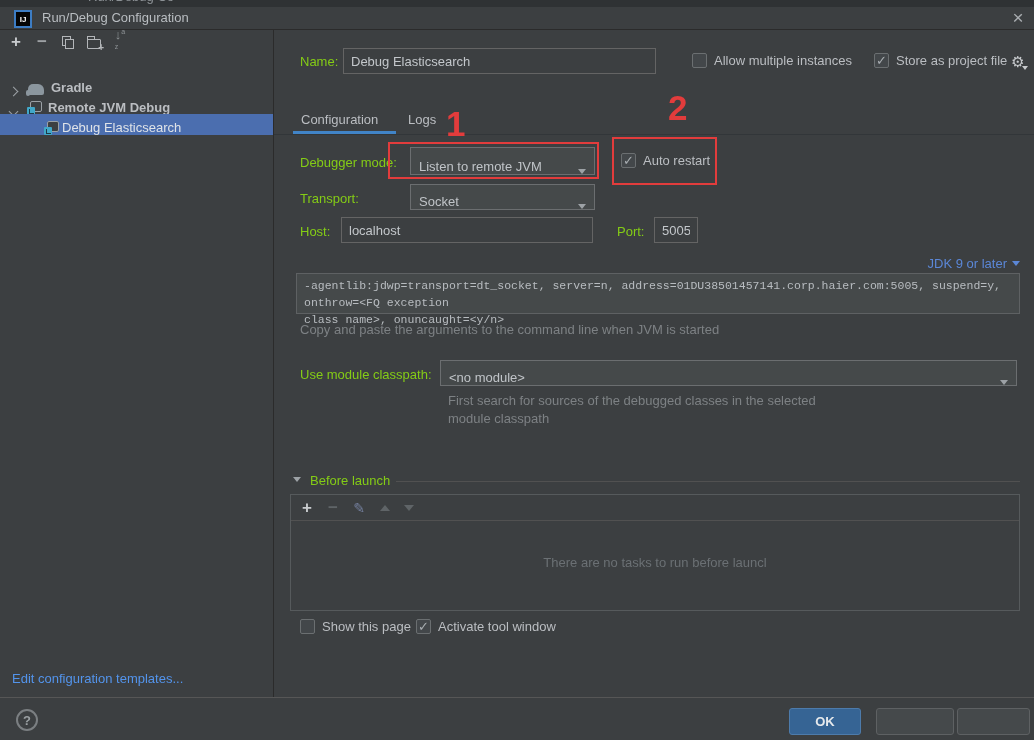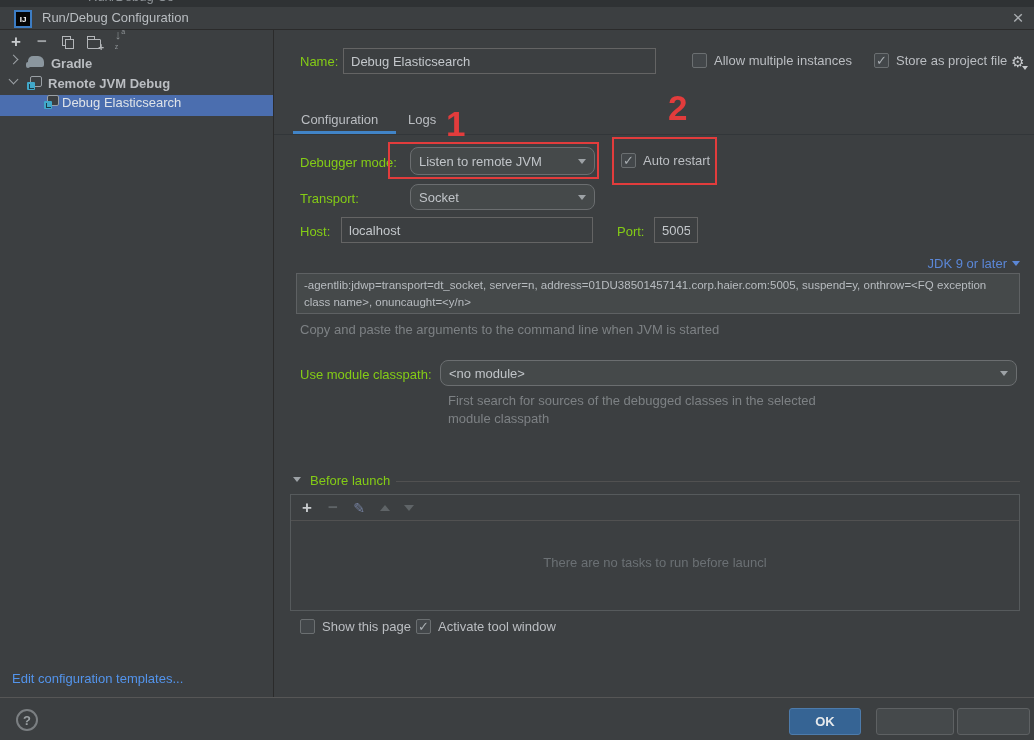--- a/index.html
+++ b/index.html
@@ -30,56 +30,56 @@
   .copy-ic { position:relative; width:12px; height:13px; }
   .copy-ic i { position:absolute; display:block; border:1px solid #b3b6b9; width:9px; height:10px; background:#3c3f41; }
   .copy-ic i:first-child { left:0; top:0; }
   .copy-ic i:last-child { left:3px; top:3px; }
   .folder-ic { position:relative; width:14px; height:10px; border:1px solid #b3b6b9; border-radius:1px; margin-top:3px; }
   .folder-ic::before { content:""; position:absolute; left:-1px; top:-4px; width:6px; height:3px; border:1px solid #b3b6b9; border-bottom:none; }
   .folder-ic b { position:absolute; right:-4px; bottom:-5px; color:#b3b6b9; font-size:10px; }
   .sort-ic { color:#8e9396; font-size:13px; }
   .sort-ic small { font-size:7px; letter-spacing:0; vertical-align:super; }
 
-  .tree-row { position:absolute; left:0; width:273px; height:20px; display:flex; align-items:flex-start; }
+  .tree-row { position:absolute; left:0; width:273px; height:20px; display:flex; align-items:flex-end;margin-top:19px; }
   .tree-row.selected { background:#4b6eaf; height:21px; }
   .tree-row .lbl { color:#bbbec2; font-weight:bold; }
   .tree-row.selected .lbl { color:#dfe3e8; font-weight:normal; }
   .chev { width:7px; height:7px; border-right:1.6px solid #9da2a6; border-bottom:1.6px solid #9da2a6; display:inline-block; }
   .chev.right { transform:rotate(-45deg); }
   .chev.down { transform:rotate(45deg); }
   .gradle-ic { width:16px; height:11px; background:#8b969e; border-radius:5px 6px 2px 2px; position:relative; }
   .gradle-ic::after { content:""; position:absolute; left:-2px; bottom:-1px; width:4px; height:6px; background:#8b969e; border-radius:2px; }
   .rjd-ic { position:relative; width:15px; height:14px; }
   .rjd-ic .frame { position:absolute; right:0; top:0; width:12px; height:11px; border:1px solid #9aa0a5; border-radius:2px; background:#3c3f41; }
   .rjd-ic .cyan { position:absolute; left:0; bottom:0; width:8px; height:8px; background:#41a8c9; border-radius:1px; }
   .rjd-ic .cyan::after { content:""; position:absolute; left:2px; top:2px; width:4px; height:4px; border-left:1.5px solid #1d3a46; border-bottom:1.5px solid #1d3a46; transform:rotate(0deg); }
 
   .edit-link { color:#5394ec; cursor:default; }
 
   
   .main { left:274px; top:30px; width:760px; height:667px; }
   .field-label { color:#84cc16; }
   .txt-input { background:#3c3f41; border:1px solid #646464; color:#c3c7cb; font-family:"Liberation Sans",sans-serif;
     font-size:13px; padding:0 7px; outline:none; }
-  .dropdown { background:#45494a; border:1px solid #6b6e70; border-radius:8px; color:#c0c4c8; display:flex; align-items:center; padding:0 8px; }
+  .dropdown { background:#45494a; border:1px solid #6b6e70; border-radius:0; color:#c0c4c8; display:flex; align-items:flex-end; padding:0 8px; }
   .dd-arrow { width:0; height:0; border-left:4px solid transparent; border-right:4px solid transparent; border-top:5px solid #9da2a6; margin-left:auto; }
 
   .cbrow { display:flex; align-items:center; gap:7px; }
   .cb { width:15px; height:15px; background:#43474a; border:1px solid #6b6f71; border-radius:2px; position:relative; flex:0 0 auto; }
   .cb.checked::after { content:"\2713"; position:absolute; left:1px; top:-1px; color:#a8adb1; font-size:13px; }
 
   .tab { color:#bbbec2; cursor:default; }
   .tab-underline { height:3px; background:#4184c7; }
   .tabs-sep { height:1px; background:#323639; width:760px; }
 
   .red-box { border:2px solid #e23c3c; }
   .red-num { color:#e23c3c; font-size:35px; font-weight:bold; line-height:1; }
 
-  .mono-box { background:#45494a; border:1px solid #5e6163; color:#b8bcc0; font-family:Liberation Sans, sans-serif;
+  .mono-box { background:#45494a; border:1px solid #5e6163; color:#b8bcc0; font-family:Liberation Mono, monospace;
     font-size:11.5px; line-height:17px; padding:3px 7px; }
   .hint { color:#7d8184;text-align:center; }
 
   .bl-rule { height:1px; background:#515151; }
   .bl-box { border:1px solid #565a5c; }
   .bl-toolbar { height:26px; border-bottom:1px solid #515151; position:relative; }
   .bl-ic { position:absolute; top:3px; width:20px; height:20px; display:flex; align-items:center; justify-content:center; }
   .tri-up { width:0; height:0; border-left:5px solid transparent; border-right:5px solid transparent; border-bottom:6px solid #5f6467; }
   .tri-down { width:0; height:0; border-left:5px solid transparent; border-right:5px solid transparent; border-top:6px solid #5f6467; }
   .pencil { color:#7581a0; font-size:14px; }

